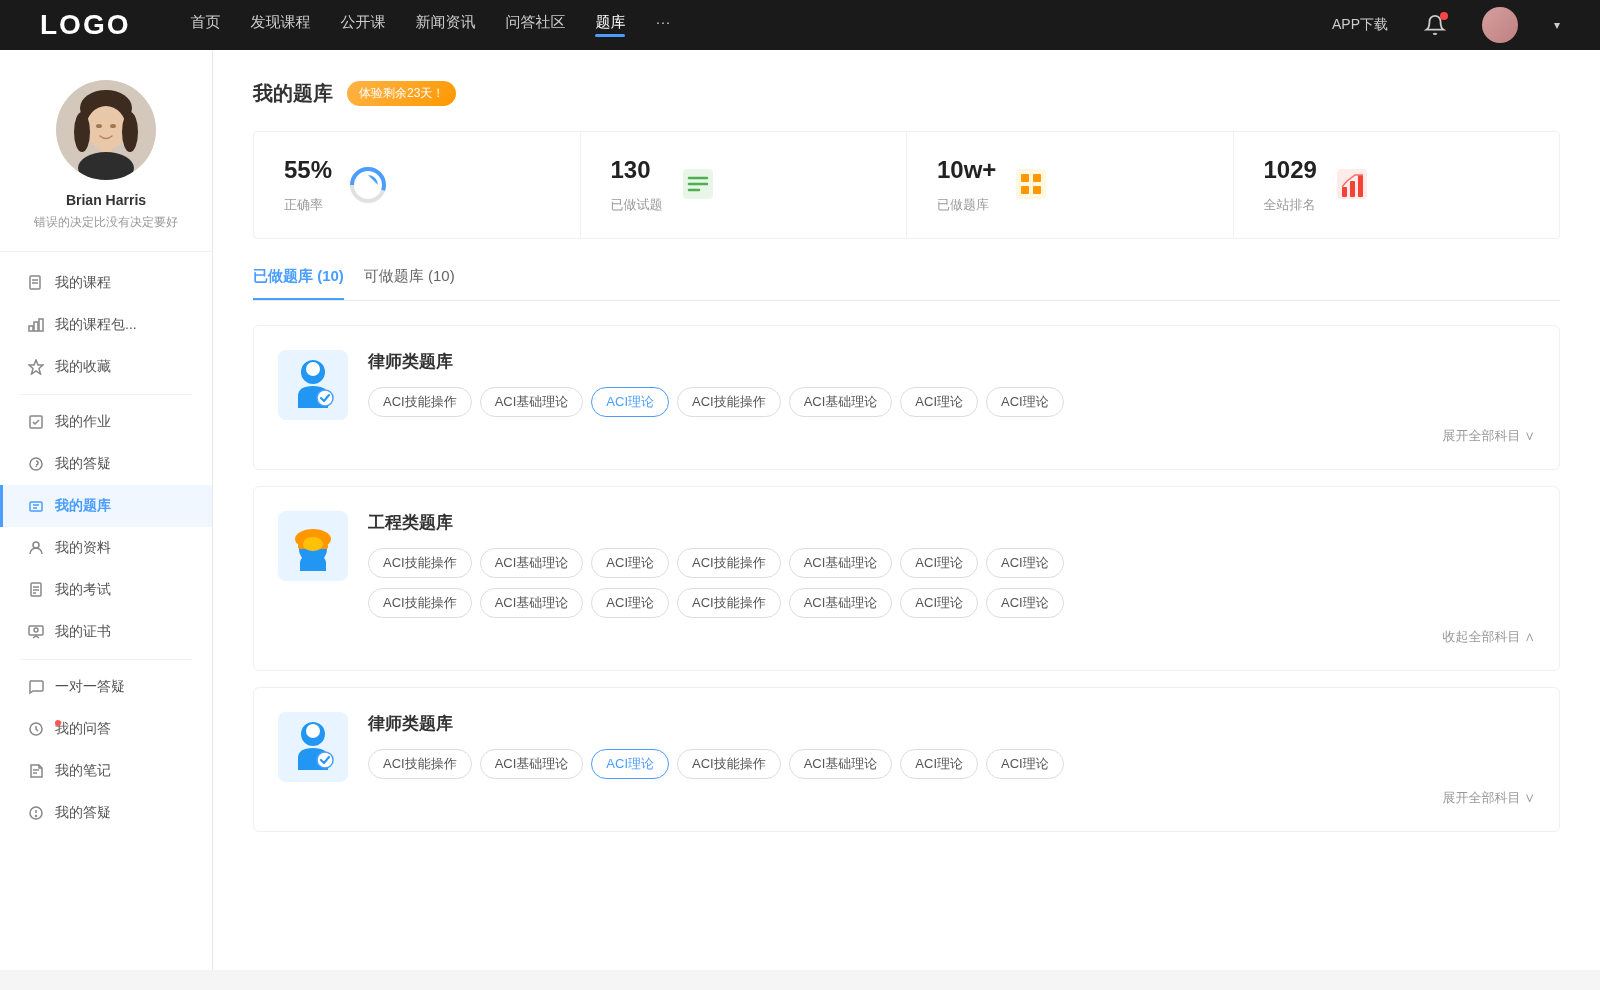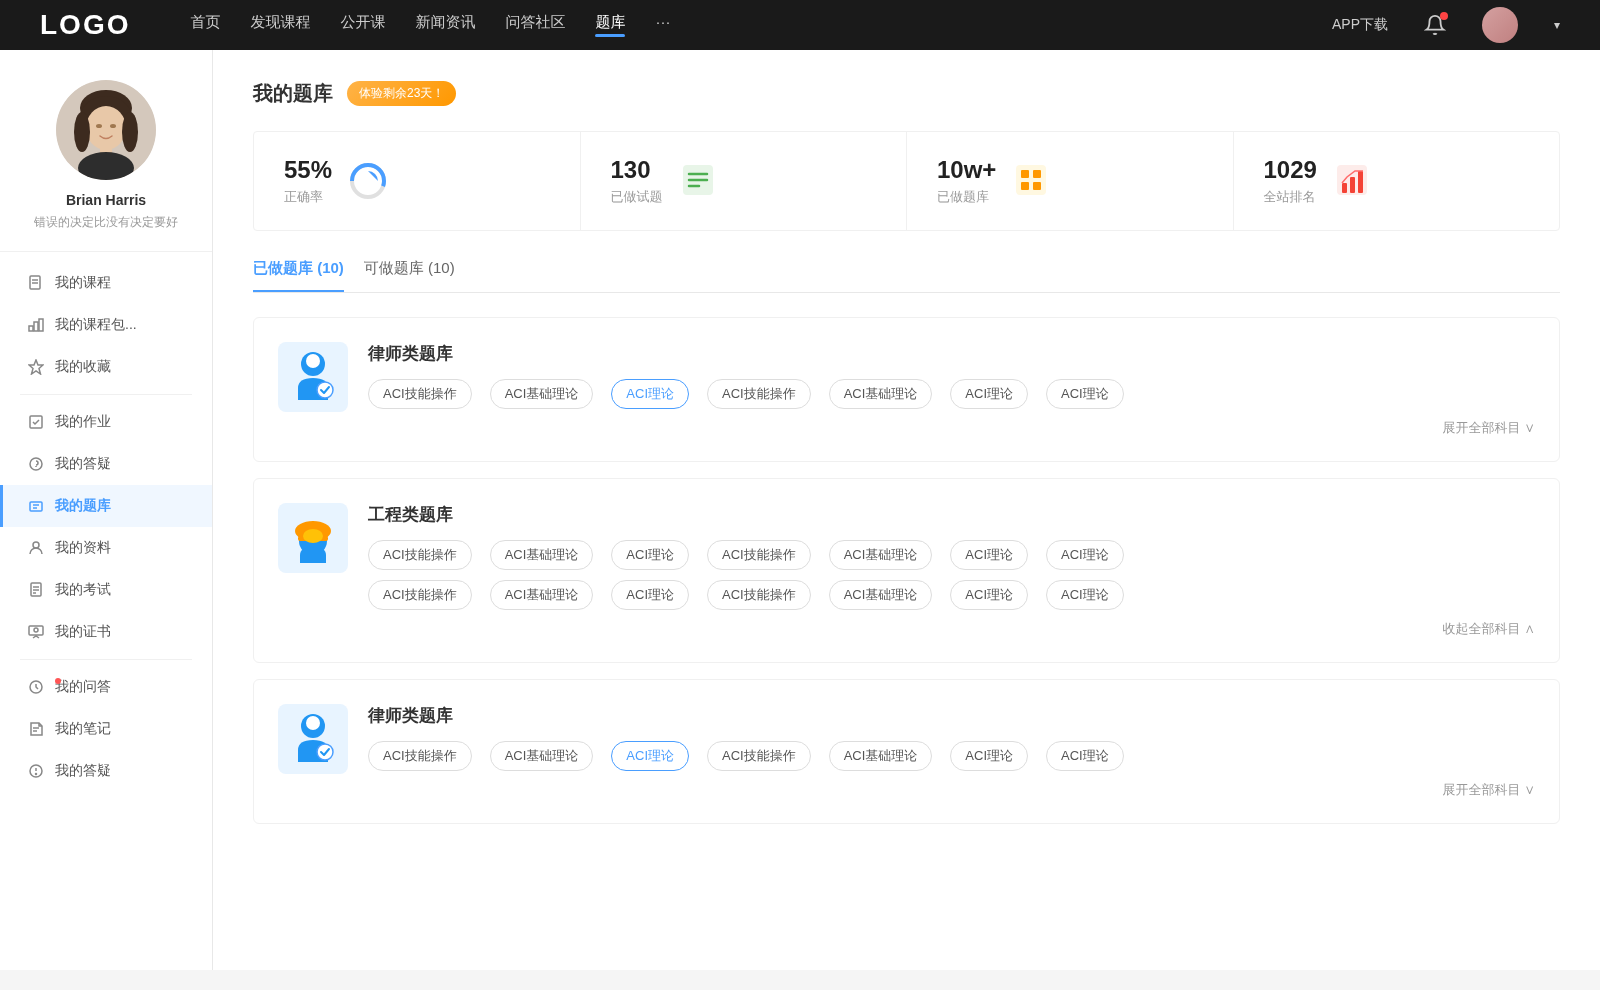--- a/index.html
+++ b/index.html
@@ -43,35 +43,35 @@
     
     .page-header { display: flex; align-items: center; gap: 14px; margin-bottom: 24px; }
     .page-title { font-size: 20px; font-weight: 600; color: #333; }
     .trial-badge { background: linear-gradient(135deg, #ffb347, #ff9800); color: #fff; font-size: 12px; padding: 4px 12px; border-radius: 20px; }
 
     
     .stats-row { display: flex; gap: 0; border: 1px solid #f0f0f0; border-radius: 4px; margin-bottom: 28px; }
     .stat-item { flex: 1; padding: 24px 30px; border-right: 1px solid #f0f0f0; display: flex; align-items: center; gap: 16px; }
     .stat-item:last-child { border-right: none; }
     .stat-value { font-size: 24px; font-weight: 700; color: #222; }
-    .stat-label { font-size: 13px; color: #999; margin-top: 4px; }
+    .stat-label { font-size: 13px; color: #999; margin-top: 12px; }
     .stat-icon { width: 40px; height: 40px; flex-shrink: 0; }
 
     
     .tabs-row { display: flex; gap: 20px; border-bottom: 1px solid #e8e8e8; margin-bottom: 24px; }
     .tab-item { font-size: 15px; padding-bottom: 12px; cursor: pointer; color: #666; border-bottom: 2px solid transparent; }
     .tab-item.active { color: #4a9eff; border-bottom-color: #4a9eff; font-weight: 600; }
 
     
     .qbank-card { border: 1px solid #f0f0f0; border-radius: 6px; padding: 24px; margin-bottom: 16px; }
     .qbank-header { display: flex; align-items: flex-start; gap: 20px; }
     .qbank-icon-wrap { width: 70px; height: 70px; background: #e8f4ff; border-radius: 8px; display: flex; align-items: center; justify-content: center; flex-shrink: 0; }
     .qbank-content { flex: 1; }
     .qbank-title { font-size: 17px; font-weight: 600; color: #333; margin-bottom: 14px; }
-    .tags-row { display: flex; flex-wrap: wrap; gap: 18px; align-items: flex-start; }
+    .tags-row { display: flex; flex-wrap: wrap; gap: 8px; align-items: flex-start; }
     .tag { padding: 5px 14px; border-radius: 20px; font-size: 13px; border: 1px solid #ddd; color: #555; cursor: pointer; background: #fff; }
     .tag.active-tag { border-color: #4a9eff; color: #4a9eff; background: #fff; }
     .expand-link { font-size: 13px; color: #999; cursor: pointer; text-align: right; margin-top: 10px; }
     .tags-row-2 { margin-top: 10px; }
 
     
     svg { display: block; }
 
     
     ::-webkit-scrollbar { width: 6px; }
@@ -229,20 +229,28 @@
           <svg width="16" height="16" viewBox="0 0 16 16" fill="none" stroke="#888" stroke-width="1.5">
             <rect x="1" y="2" width="14" height="9" rx="1"></rect>
               <circle cx="8" cy="6" r="2"></circle>
               <path d="M5 14l3-2 3 2"></path>
           </svg>
         </span>
         <span>我的证书</span>
       </div>
       <div class="sidebar-divider"></div>
 
+      <div class="sidebar-item">
+        <span class="sidebar-icon">
+          <svg width="16" height="16" viewBox="0 0 16 16" fill="none" stroke="#888" stroke-width="1.5">
+            <path d="M2 2h12a1 1 0 0 1 1 1v8a1 1 0 0 1-1 1H5l-3 2V3a1 1 0 0 1 1-1z"></path>
+          </svg>
+        </span>
+        <span>一对一答疑</span>
+      </div>
 
 
       <div class="sidebar-item" style="position:relative;">
         <span class="sidebar-icon">
           <svg width="16" height="16" viewBox="0 0 16 16" fill="none" stroke="#888" stroke-width="1.5">
             <circle cx="8" cy="8" r="6"></circle>
               <path d="M8 5v3l2 2"></path>
           </svg>
         </span>
         <span>我的问答</span>

